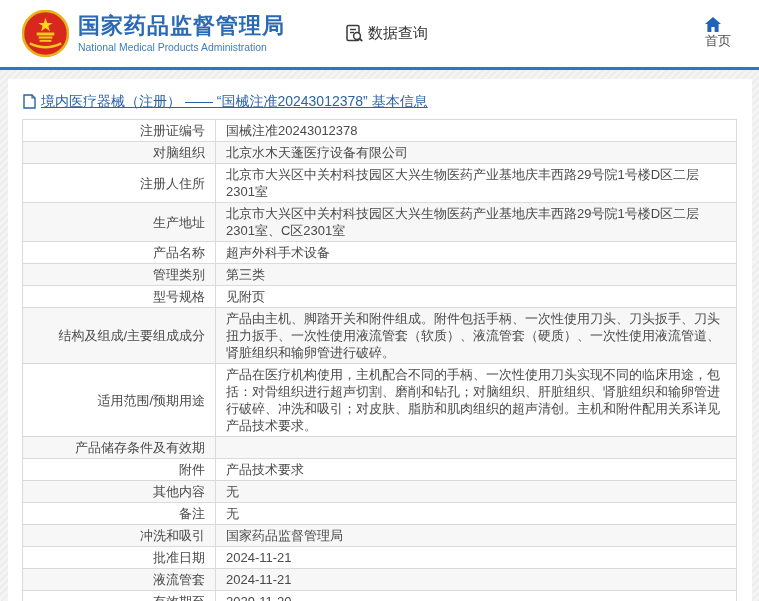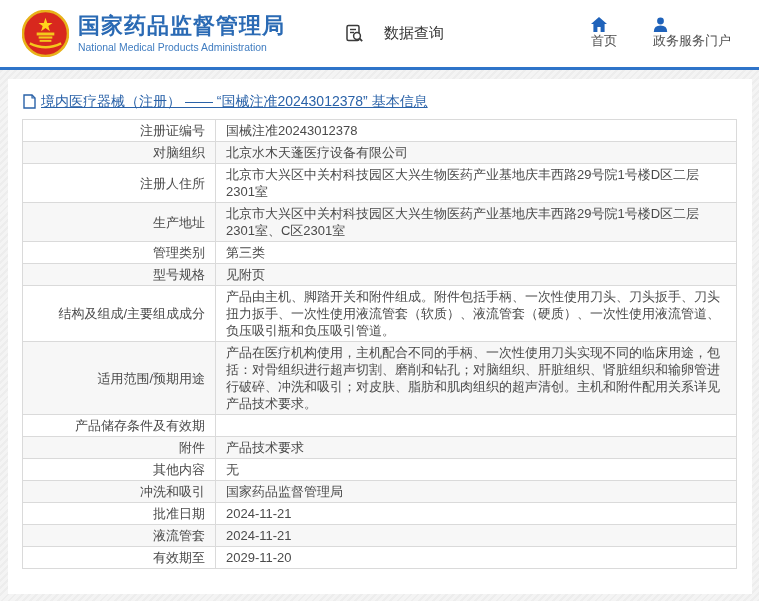--- a/index.html
+++ b/index.html
@@ -15,21 +15,21 @@
     height:70px; background:#fff; border-bottom:3px solid #2f74c9;
     display:flex; align-items:center; padding:0 24px 0 22px;
     background-image:none;
   }
   .logo-wrap { display:flex; align-items:center; }
   .emblem { width:47px; height:47px; flex:0 0 auto; }
   .title-block { margin-left:9px; }
   .title-cn { font-size:22px; font-weight:bold; color:#2a6ab4; letter-spacing:1px; line-height:24px; }
   .title-en { font-size:10.4px; color:#3f7cc0; margin-top:4px; }
   .dataquery {
-    margin-left:60px; display:flex; align-items:center; gap:20px;
+    margin-left:60px; display:flex; align-items:center; gap:4px;
     font-size:15px; color:#333; cursor:pointer;
   }
   .header-spacer { flex:1; }
   .hnav { display:flex; gap:36px; margin-right:4px; }
   .hnav-item { display:flex; flex-direction:column; align-items:flex-start; gap:0; cursor:pointer; }
   .hnav-item .lbl { font-size:13px; color:#4d4d4d; white-space:nowrap; }
   
   .panel {
     margin:9px 7px 0 8px; background:#fff; padding:5px 14px 6px 14px;
     min-height:515px;
@@ -80,27 +80,20 @@
 
   <div class="header-spacer"></div>
 
   <div class="hnav">
     <div class="hnav-item">
       <svg width="16" height="15" viewBox="0 0 16 15">
         <path d="M8 0 L16 7 L13.6 7 L13.6 15 L9.6 15 L9.6 10 L6.4 10 L6.4 15 L2.4 15 L2.4 7 L0 7 Z" fill="#1f62ba"></path>
       </svg>
       <span class="lbl">首页</span>
     </div>
-    <div class="hnav-item">
-      <svg width="15" height="15" viewBox="0 0 15 15">
-        <circle cx="7.5" cy="4" r="3.4" fill="#1f62ba"></circle>
-        <path d="M0.8 15 Q0.8 8.6 7.5 8.6 Q14.2 8.6 14.2 15 Z" fill="#1f62ba"></path>
-      </svg>
-      <span class="lbl">政务服务门户</span>
-    </div>
   </div>
 </div>
 
 <div class="panel">
 
   <div class="breadcrumb">
     <svg width="13" height="15" viewBox="0 0 13 15">
       <path d="M1 1 H9 L12 4 V14 H1 Z" fill="none" stroke="#2a62a8" stroke-width="1.4"></path>
       <path d="M9 1 V4 H12" fill="none" stroke="#2a62a8" stroke-width="1.2"></path>
     </svg>
@@ -119,45 +112,53 @@
       </tr>
       <tr>
         <th>注册人住所</th>
         <td>北京市大兴区中关村科技园区大兴生物医药产业基地庆丰西路29号院1号楼D区二层2301室</td>
       </tr>
       <tr>
         <th>生产地址</th>
         <td>北京市大兴区中关村科技园区大兴生物医药产业基地庆丰西路29号院1号楼D区二层2301室、C区2301室</td>
       </tr>
       <tr>
+        <th>产品名称</th>
+        <td>超声外科手术设备</td>
+      </tr>
+      <tr>
         <th>管理类别</th>
         <td>第三类</td>
       </tr>
       <tr>
         <th>型号规格</th>
         <td>见附页</td>
       </tr>
       <tr>
         <th>结构及组成/主要组成成分</th>
-        <td>产品由主机、脚踏开关和附件组成。附件包括手柄、一次性使用刀头、刀头扳手、刀头扭力扳手、一次性使用液流管套（软质）、液流管套（硬质）、一次性使用液流管道、负压吸引瓶和负压吸引管道。</td>
+        <td>产品由主机、脚踏开关和附件组成。附件包括手柄、一次性使用刀头、刀头扳手、刀头扭力扳手、一次性使用液流管套（软质）、液流管套（硬质）、一次性使用液流管道、肾脏组织和输卵管进行破碎。</td>
       </tr>
       <tr>
         <th>适用范围/预期用途</th>
         <td>产品在医疗机构使用，主机配合不同的手柄、一次性使用刀头实现不同的临床用途，包括：对骨组织进行超声切割、磨削和钻孔；对脑组织、肝脏组织、肾脏组织和输卵管进行破碎、冲洗和吸引；对皮肤、脂肪和肌肉组织的超声清创。主机和附件配用关系详见产品技术要求。</td>
       </tr>
       <tr>
         <th>产品储存条件及有效期</th>
         <td></td>
       </tr>
       <tr>
         <th>附件</th>
         <td>产品技术要求</td>
       </tr>
       <tr>
         <th>其他内容</th>
+        <td>无</td>
+      </tr>
+      <tr>
+        <th>备注</th>
         <td>无</td>
       </tr>
       <tr>
         <th>冲洗和吸引</th>
         <td>国家药品监督管理局</td>
       </tr>
       <tr>
         <th>批准日期</th>
         <td>2024-11-21</td>
       </tr>

